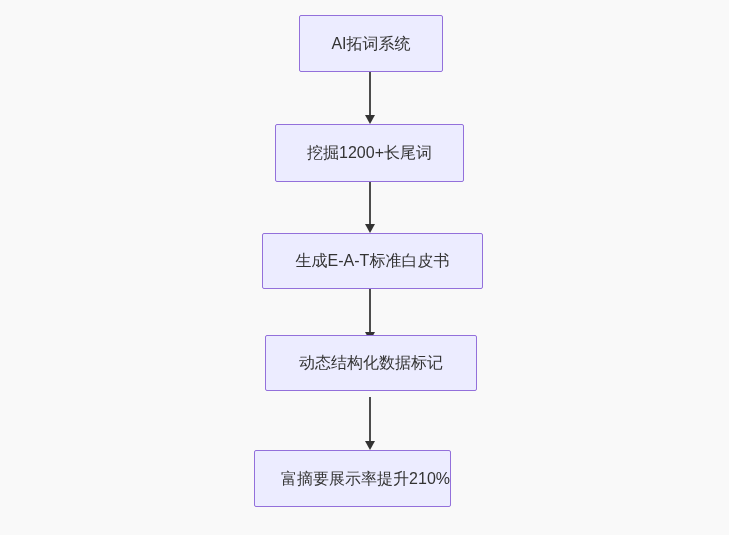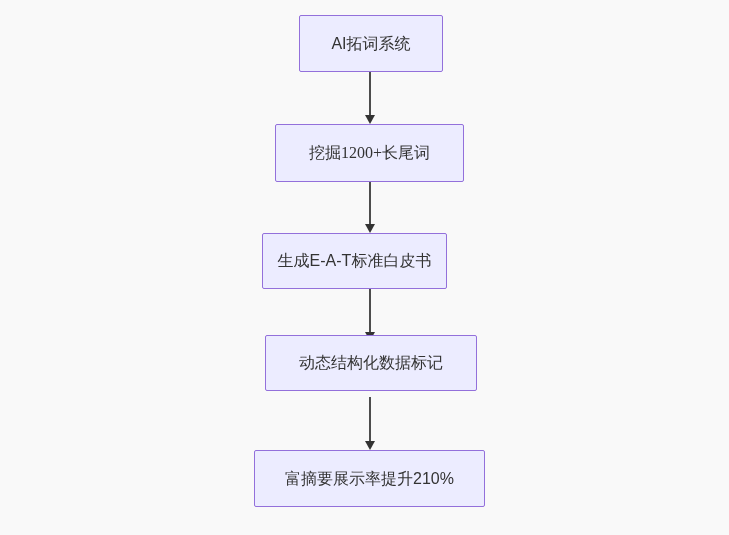--- a/index.html
+++ b/index.html
@@ -30,24 +30,24 @@
     background: var(--node-fill);
     border: 1px solid var(--node-border);
     border-radius: 2px;
     color: var(--text);
     font-size: 16px;
     line-height: 1;
     white-space: nowrap;
     text-align: center;
   }
   .node-1 { left: 299px; top: 15px;  width: 144px; height: 57px; }
-  .node-2 { left: 275px; top: 124px; width: 189px; height: 58px; font-family: Liberation Serif, serif; }
-  .node-3 { left: 262px; top: 233px; width: 185px; height: 56px; }
+  .node-2 { left: 275px; top: 124px; width: 189px; height: 58px; }
+  .node-3 { left: 262px; top: 233px; width: 221px; height: 56px; }
   .node-4 { left: 265px; top: 335px; width: 212px; height: 56px; }
-  .node-5 { left: 254px; top: 450px; width: 231px; height: 57px; }
+  .node-5 { left: 254px; top: 450px; width: 197px; height: 57px; justify-content: flex-end; }
 
   .arrow {
     position: absolute;
     left: 365px;
     width: 10px;
   }
   .arrow-1 { top: 72px;  height: 52px; }
   .arrow-2 { top: 182px; height: 51px; }
   .arrow-3 { top: 289px; height: 52px; }
   .arrow-4 { top: 397px; height: 53px; }

